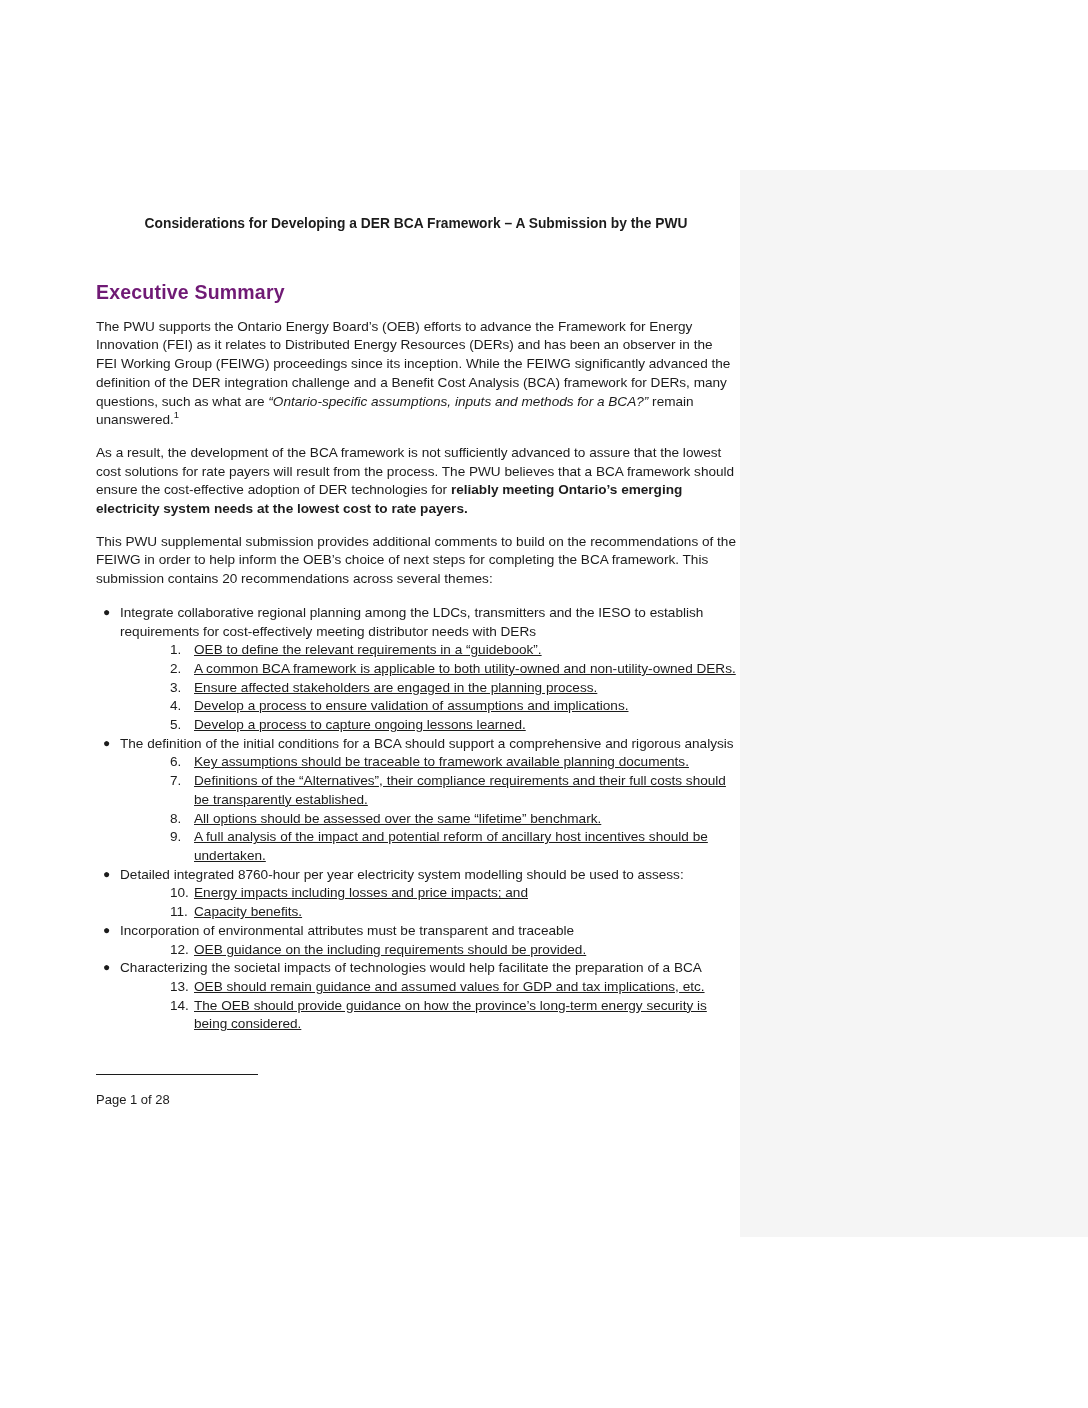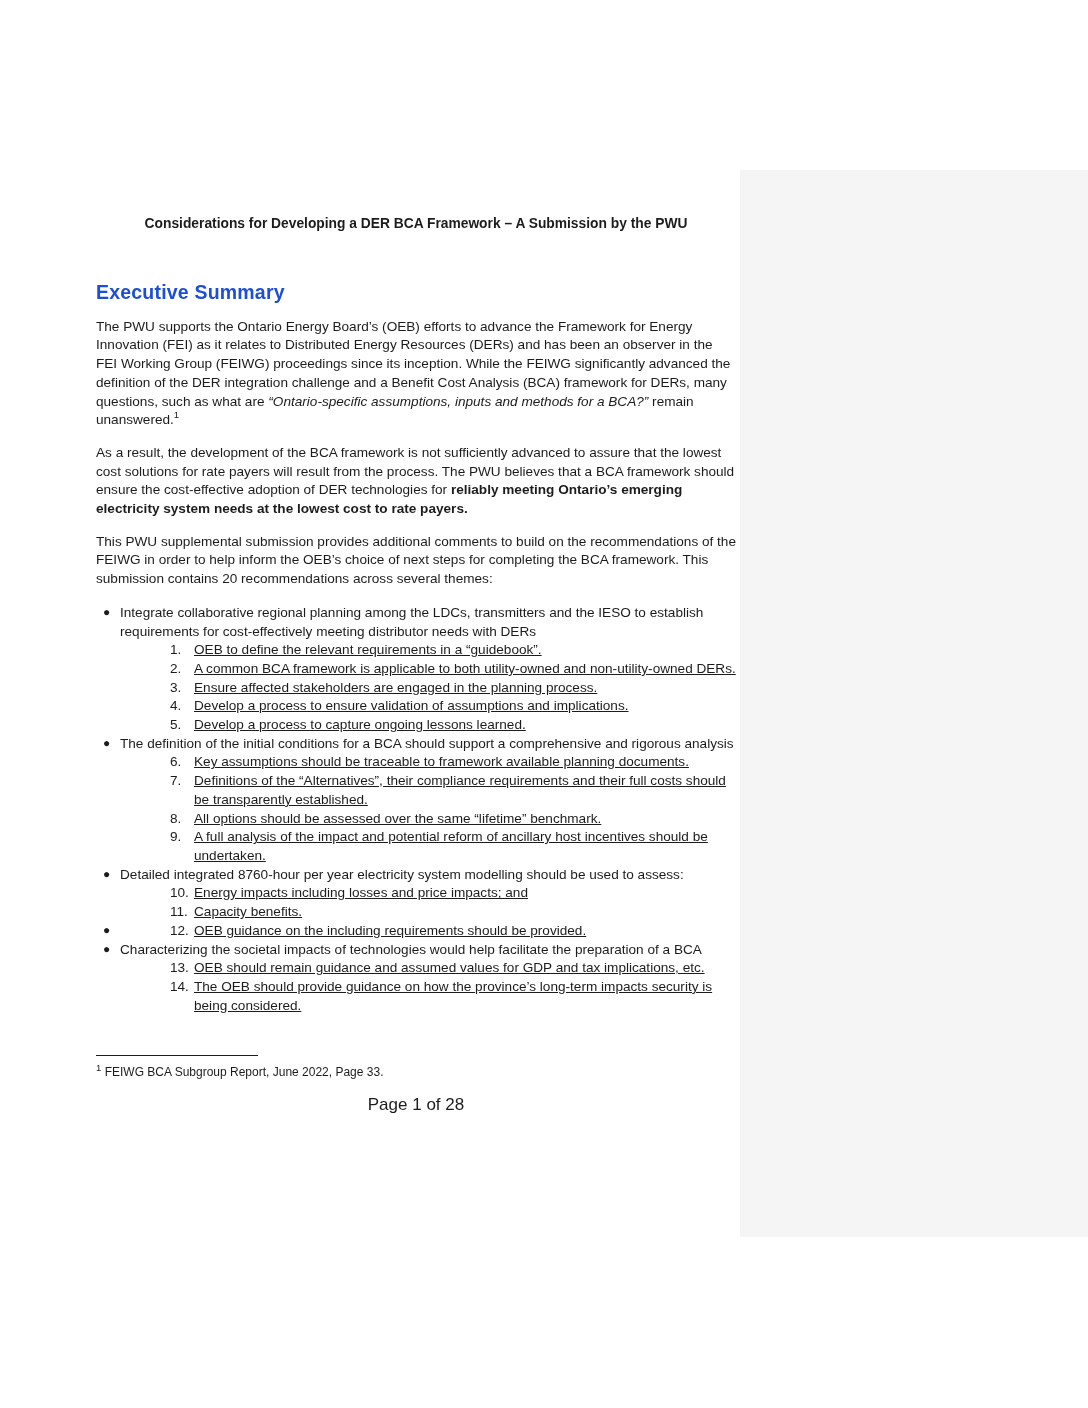--- a/index.html
+++ b/index.html
@@ -11,38 +11,38 @@
   .gray-panel {
     position:absolute; left:740px; top:170px; width:348px; height:1067px;
     background:#f5f5f5;
   }
   .content {
     position:absolute; left:96px; top:215px; width:640px;
     font-size:13.6px; line-height:18.7px;
   }
   .doc-header { text-align:center; font-weight:bold; font-size:13.8px; }
   .exec-heading {
-    color:#1d4ed8; font-size:19.5px; line-height:24px; font-weight:bold;
+    color:#701a75; font-size:19.5px; line-height:24px; font-weight:bold;
     margin:46px 0 0 0; letter-spacing:0.2px;
   }
   p { margin:14px 0 0 0; }
   .em { font-style:italic; }
   .bold { font-weight:bold; }
   sup { font-size:9.5px; vertical-align:super; line-height:0; }
   .theme-list { margin-top:15px; }
   .theme { position:relative; padding-left:24px; }
   .theme-bullet { position:absolute; left:7px; top:-1px; font-size:12px; }
   .sub-item { display:flex; margin-left:50px; }
   .sub-item .num { flex:0 0 24px; }
   .sub-item .txt { flex:1;text-decoration:underline; }
   .footnote-rule {
     width:162px; height:0; border-top:1.6px solid #1c1c1c; margin-top:40px;
   }
   .footnote { font-size:12px; line-height:16px; margin-top:8px; }
-  .page-num { text-align:center; margin-top:16px; font-size:17px; }
+  .page-num { text-align:left; margin-top:16px; font-size:13px; }
 </style>
 </head>
 <body>
 
 <div class="canvas">
 
   <div class="gray-panel"></div>
 
   <div class="content">
 
@@ -112,42 +112,42 @@
             <span class="txt">Energy impacts including losses and price impacts; and</span>
           </div>
         <div class="sub-item">
             <span class="num">11.</span>
             <span class="txt">Capacity benefits.</span>
           </div>
       </div>
 
       <div class="theme">
         <span class="theme-bullet">●</span>
+        <div>Incorporation of environmental attributes must be transparent and traceable</div>
         <div class="sub-item">
             <span class="num">12.</span>
             <span class="txt">OEB guidance on the including requirements should be provided.</span>
           </div>
       </div>
 
       <div class="theme">
         <span class="theme-bullet">●</span>
         <div>Characterizing the societal impacts of technologies would help facilitate the preparation of a BCA</div>
         <div class="sub-item">
             <span class="num">13.</span>
             <span class="txt">OEB should remain guidance and assumed values for GDP and tax implications, etc.</span>
           </div>
         <div class="sub-item">
             <span class="num">14.</span>
-            <span class="txt">The OEB should provide guidance on how the province’s long-term impacts security is being considered.</span>
+            <span class="txt">The OEB should provide guidance on how the province’s long-term energy security is being considered.</span>
           </div>
       </div>
 
     </div>
 
     <div class="footnote-rule"></div>
 
-    <div class="footnote"><sup>1</sup><span> FEIWG BCA Subgroup Report, June 2022, Page 33.</span></div>
 
     <div class="page-num">Page 1 of 28</div>
 
   </div>
 
 </div>
 
 </body></html>

